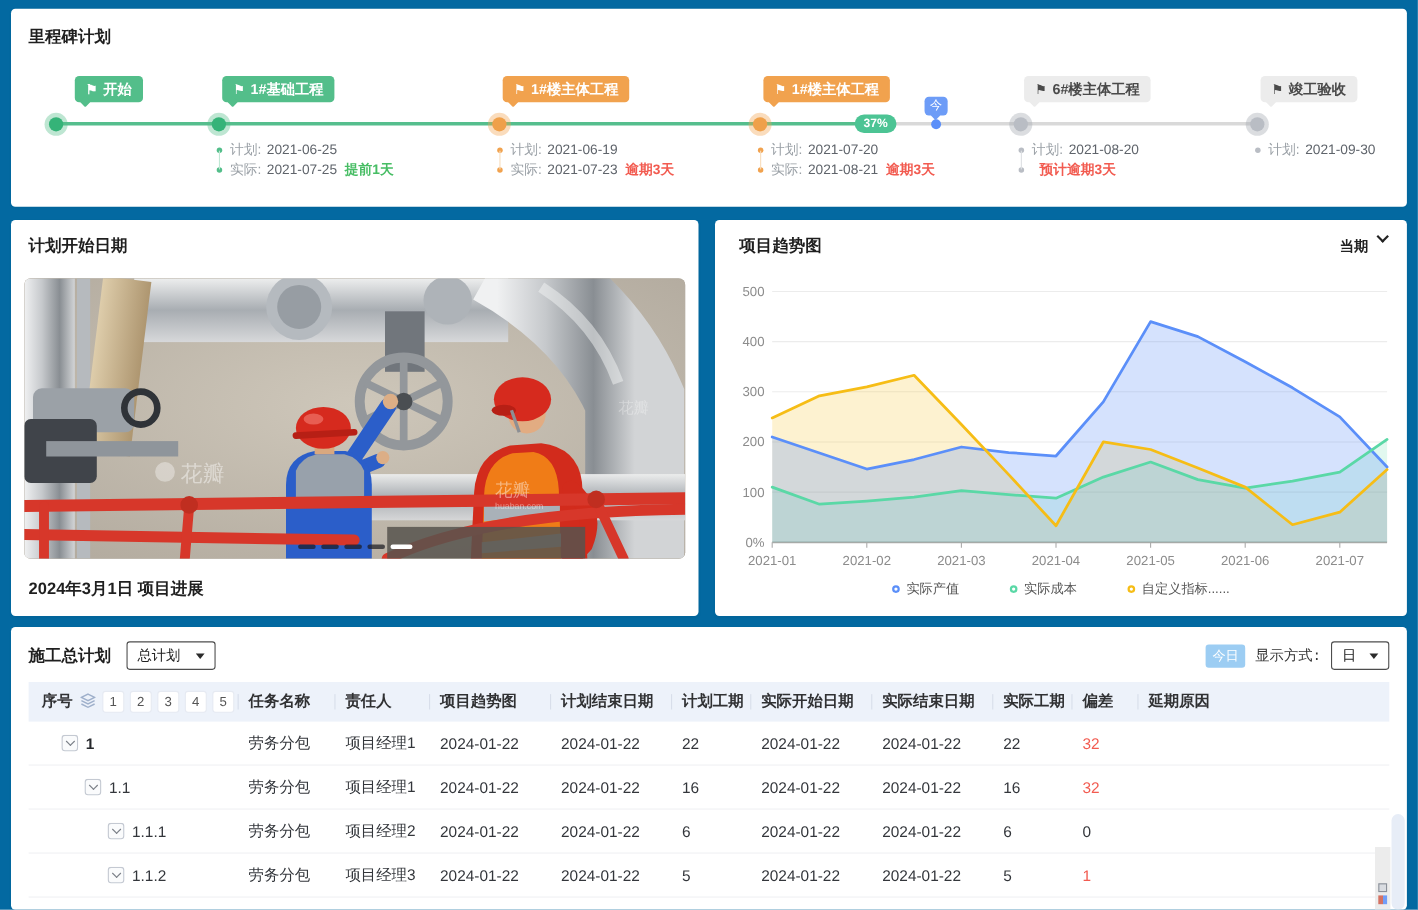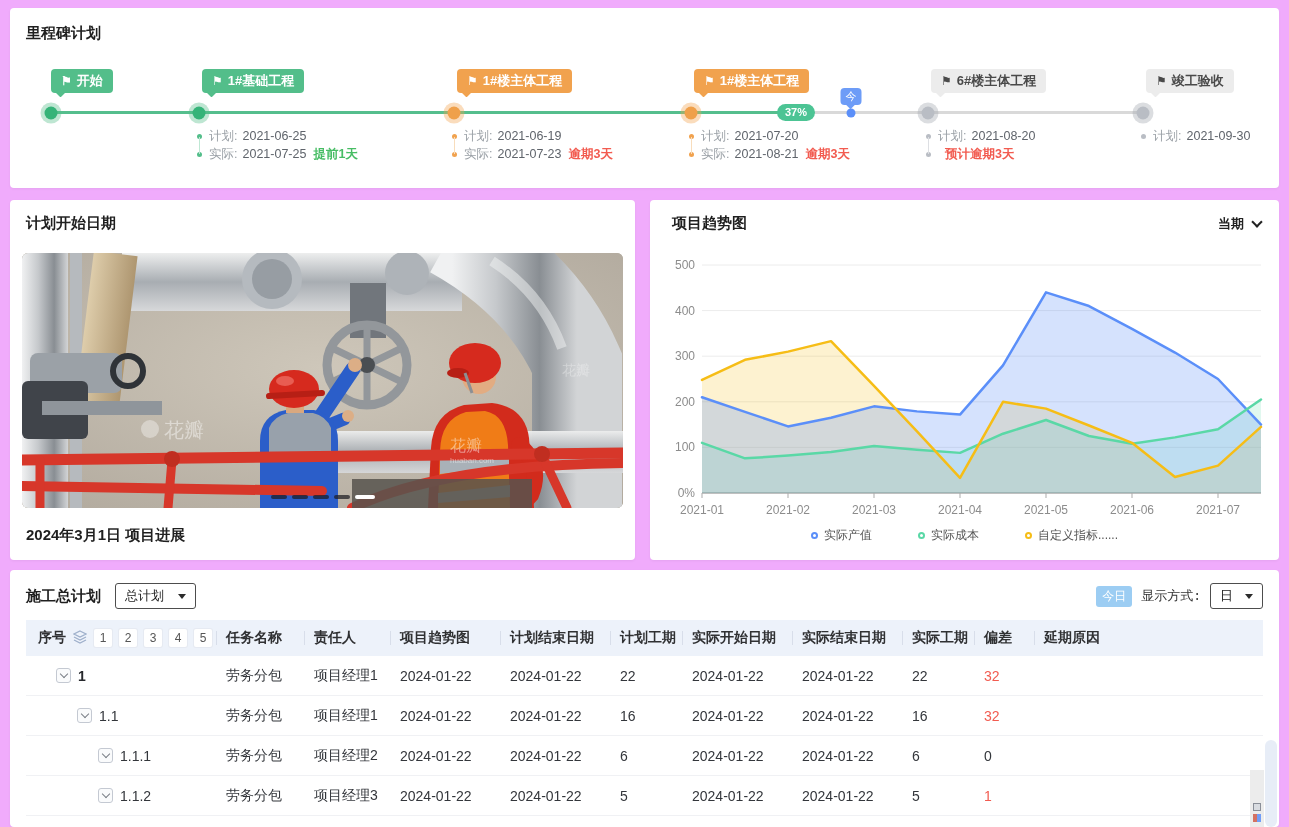--- a/index.html
+++ b/index.html
@@ -1,18 +1,18 @@
 <!DOCTYPE html>
 <html><head>
 <meta charset="utf-8">
 <style>
   * { margin:0; padding:0; box-sizing:border-box; }
   html,body { width:1289px; height:827px; }
   body { font-family:"Liberation Sans","DejaVu Sans",sans-serif; background:#EEF1F5; overflow:hidden; }
-  .page { position:relative; width:1289px; height:827px; background:#f0abfc; }
+  .page { position:relative; width:1289px; height:827px; background:#0369a1; }
   .card { position:absolute; background:#fff; border-radius:4px; box-shadow:0 1px 3px rgba(0,0,0,.05); }
   .card h2 { font-size:15px; font-weight:700; color:#1F1F1F; }
 
   
   .card-milestone { left:10px; top:8px; width:1269px; height:180px; }
   .card-milestone h2 { position:absolute; left:16px; top:16px; }
   .timeline { position:absolute; inset:0; }
   .tl-line { position:absolute; top:103px; height:3px; border-radius:2px; }
   .node { position:absolute; top:105px; width:13px; height:13px; border-radius:50%; transform:translate(-50%,-50%); z-index:2; }
   .badge { position:absolute; top:61px; height:24px; line-height:24px; padding:0 10px; border-radius:4px;
@@ -43,21 +43,21 @@
   .photo { position:absolute; left:12px; top:53px; width:601px; height:255px; border-radius:6px; overflow:hidden; background:#B3ACA0; }
   .photo svg { display:block; }
   .dots { position:absolute; left:50%; bottom:9px; transform:translateX(-50%); display:flex; gap:5px; }
   .dash { width:16px; height:4px; border-radius:2px; background:rgba(28,28,34,.72); }
   .dash.active { background:#fff; width:20px; }
   .caption { position:absolute; left:16px; top:326px; font-size:15px; font-weight:700; color:#1F1F1F; }
 
   
   .card-chart { left:650px; top:200px; width:629px; height:360px; padding:14px 12px 0 12px; }
   .chart-head { display:flex; align-items:center; justify-content:space-between; padding:0 6px 0 10px; }
-  .period { display:flex; align-items:center; gap:9px; cursor:pointer; font-size:13px; font-weight:700; color:#222; }
+  .period { display:flex; gap:9px; cursor:pointer; font-size:13px; font-weight:700; color:#222; }
   .chev-lg { width:8px; height:8px; border-right:2.5px solid #222; border-bottom:2.5px solid #222; transform:rotate(45deg); margin-top:-4px; }
   #trend-svg { display:block; margin-top:14px; }
   .legend { display:flex; justify-content:center; gap:46px; margin-top:2px; font-size:12px; color:#555; }
   .legend-item { display:flex; align-items:center; gap:6px; cursor:pointer; }
   .ring { width:7px; height:7px; border-radius:50%; border:2px solid; background:#fff; }
 
   
   .card-table { left:10px; top:570px; width:1269px; height:257px; overflow:hidden; }
   .table-head { display:flex; align-items:center; padding:13px 16px 11px 16px; }
   .table-head h2 { margin-right:14px; }
@@ -91,21 +91,21 @@
 <body>
 
 <div class="page">
 
   <section class="card card-milestone">
     <h2>里程碑计划</h2>
     <div class="timeline" id="timeline">
         <div class="tl-line" style="left: 41px; width: 745px; background: rgb(85, 190, 141);"></div>
         <div class="tl-line" style="left: 786px; width: 347px; background: rgb(217, 217, 217);"></div>
         <div class="node" style="left: 41px; background: rgb(53, 179, 120); box-shadow: rgba(83, 190, 138, 0.38) 0px 0px 0px 4px;"></div>
-        <div class="badge b-green" style="left: 41px; font-family: Liberation Serif, serif;"><span class="flag">⚑</span><span>开始</span><span class="tail"></span></div>
+        <div class="badge b-green" style="left: 58px; font-family: Liberation Serif, serif;"><span class="flag">⚑</span><span>开始</span><span class="tail"></span></div>
         <div class="node" style="left: 189px; background: rgb(53, 179, 120); box-shadow: rgba(83, 190, 138, 0.38) 0px 0px 0px 4px;"></div>
         <div class="badge b-green" style="left: 192px;"><span class="flag">⚑</span><span>1#基础工程</span><span class="tail"></span></div>
         <div class="details" style="left: 187px;">
           <div class="drow">
             <i class="dot" style="background: rgb(83, 190, 138);"></i>
             <span class="dlbl">计划:</span>
             <span class="dval">2021-06-25</span>
           </div>
           <div class="drow">
             <i class="dot" style="background: rgb(83, 190, 138);"></i>

